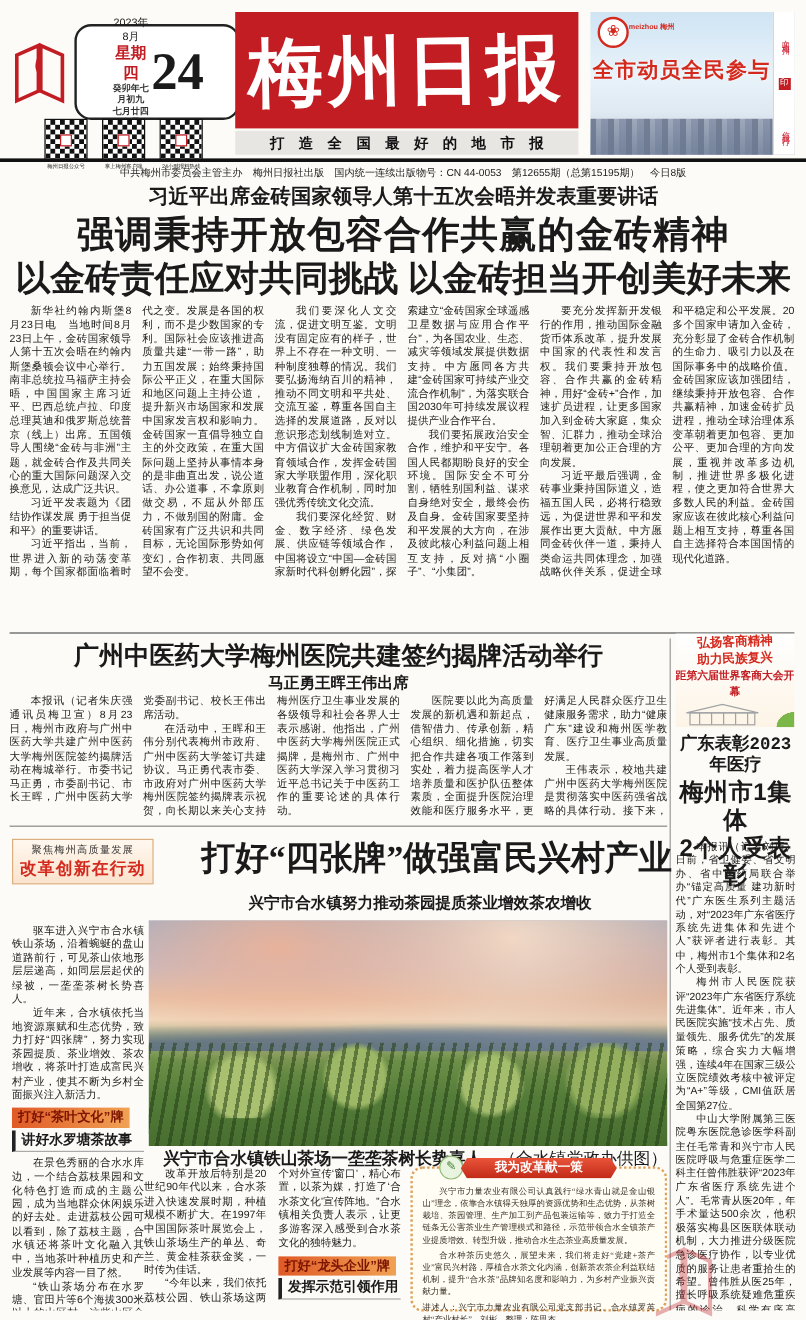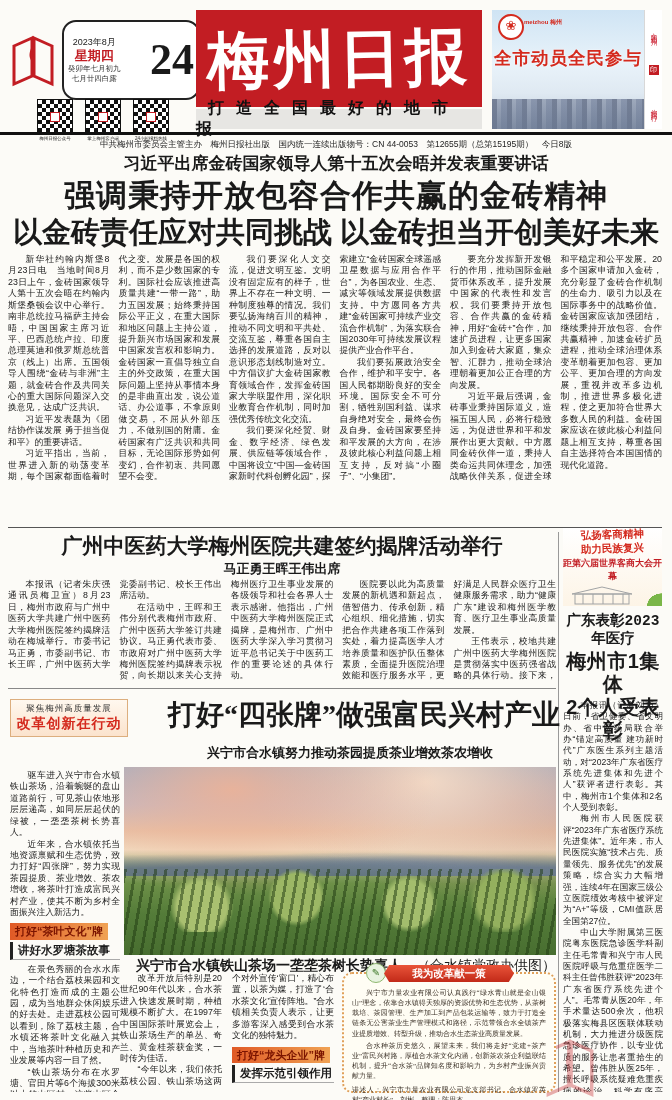--- a/index.html
+++ b/index.html
@@ -3,37 +3,37 @@
 <meta charset="utf-8">
 <style>
   html,body{margin:0;padding:0;background:#e9e7e2;}
   .page{position:relative;width:672px;height:1100px;background:#fcfbf7;overflow:hidden;
         font-family:"Liberation Sans",sans-serif;color:#1a1a1a;margin:0 auto;}
   .abs{position:absolute;}
 
   
   .logo-mark{left:10px;top:32px;width:46px;height:56px;}
   .date-box{left:62px;top:20px;width:138px;height:80px;border:2px solid #222;border-radius:14px;
-            display:flex;align-items:center;justify-content:space-between;padding:2px 4px;box-sizing:border-box;background:#fff;}
+            display:flex;align-items:center;justify-content:space-between;padding:2px 28px;box-sizing:border-box;background:#fff;}
   .date-left{text-align:center;line-height:1.25;}
   .d-ym{font-size:9px;}
   .d-week{font-size:13px;font-weight:bold;color:#c21d23;}
-  .d-lunar{font-size:7.5px;color:#333;}
+  .d-lunar{font-size:7.5px;color:#333;font-weight:bold;}
   .d-day{font-family:"Liberation Serif",serif;font-size:44px;font-weight:bold;line-height:1;}
   .qr-row{left:38px;top:100px;width:170px;display:flex;gap:14px;}
   .qr{width:34px;}
   .qr-box{width:34px;height:34px;background:
       repeating-conic-gradient(#111 0% 25%, #fff 0% 50%) 0 0/8px 8px;
       outline:1px solid #111;position:relative;}
   .qr-box::after{content:"";position:absolute;left:12px;top:12px;width:10px;height:10px;background:#fff;border:1px solid #c21d23;box-sizing:border-box;}
   .qr-cap{font-size:4.5px;text-align:center;margin-top:2px;white-space:nowrap;color:#222;}
   .masthead{left:196px;top:10px;width:286px;height:97px;background:#c21d23;display:flex;align-items:center;justify-content:center;}
   .masthead-title{font-family:"DejaVu Serif",serif;color:#fff;font-size:62px;font-weight:bold;letter-spacing:4px;line-height:1;transform:rotate(-1deg);}
   .slogan-strip{left:196px;top:109px;width:286px;height:20px;background:#e7e6e3;display:flex;align-items:center;justify-content:center;}
-  .slogan{font-size:16px;font-weight:bold;letter-spacing:12px;text-indent:12px;color:#111;}
+  .slogan{font-size:12px;font-weight:bold;letter-spacing:12px;text-indent:12px;color:#111;}
   .promo{left:492px;top:10px;width:170px;height:119px;background:
       linear-gradient(180deg,#cfe4f4 0%,#e9f3fa 45%,#dfe9f2 70%,#b9c6d4 100%);overflow:hidden;}
   .promo-badge{position:absolute;left:6px;top:4px;width:22px;height:22px;border:2px solid #d42a1e;border-radius:50%;
       color:#d42a1e;font-size:13px;line-height:20px;text-align:center;background:#fff;}
   .promo-badge-txt{position:absolute;left:32px;top:8px;font-size:6px;color:#d42a1e;font-weight:bold;}
   .promo-l{position:absolute;left:0;width:152px;text-align:center;color:#d42a1e;font-weight:bold;
       font-size:17.5px;text-shadow:0 0 2px #fff;letter-spacing:1px;font-family:"Liberation Serif",serif;}
   .promo-city{position:absolute;left:0;bottom:0;width:152px;height:30px;background:
       linear-gradient(180deg,rgba(150,165,185,.2),rgba(110,125,150,.65)),
       repeating-linear-gradient(90deg,rgba(90,100,125,.85) 0 5px,rgba(150,160,180,.85) 5px 9px,rgba(120,132,158,.85) 9px 15px);}

